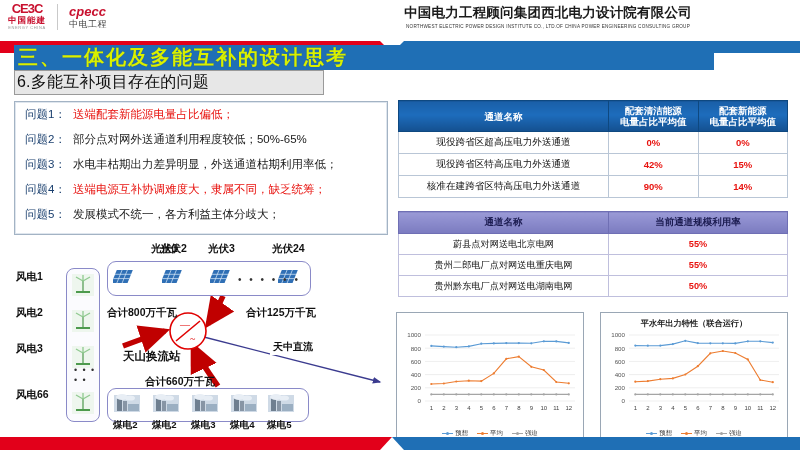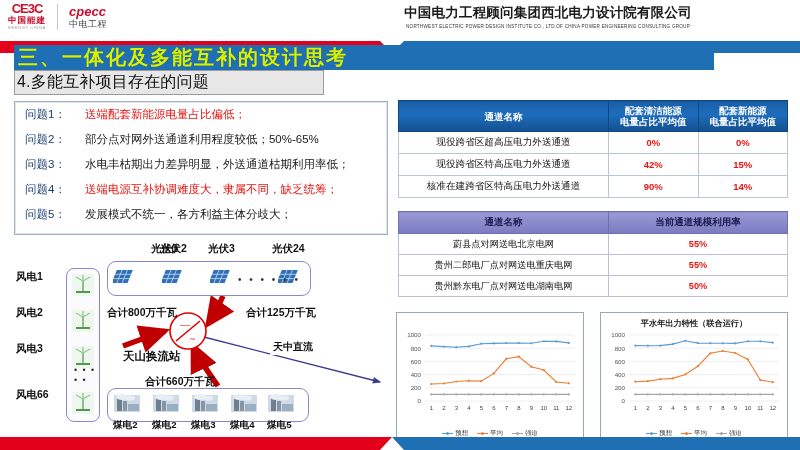--- a/index.html
+++ b/index.html
@@ -36,21 +36,21 @@
   .title-bar{position:absolute;left:14px;top:45px;width:700px;height:25px;background:#1f6fb5;}
   .title-txt{position:absolute;left:18px;top:44px;font-size:20px;font-weight:bold;color:#d9f000;letter-spacing:2px;line-height:26px;text-shadow:0 0 1px rgba(0,0,0,.3);}
 
   .subtitle-box{position:absolute;left:14px;top:70px;width:308px;height:23px;background:#e7e7e7;border:1px solid #9a9a9a;}
   .subtitle-txt{position:absolute;left:17px;top:71px;font-size:16px;color:#111;line-height:22px;letter-spacing:.2px;}
 
   
   .prob{position:absolute;left:14px;top:101px;width:372px;height:132px;background:#fff;border:1px solid #a3b3c4;box-shadow:0 0 0 1px #dfe6ee inset;}
   .prob-row{display:flex;align-items:baseline;font-size:11.5px;color:#1a1a1a;line-height:25px;padding-left:10px;}
   .prob-lab{color:#1a3f6e;margin-right:7px;white-space:nowrap;}
-  .prob-txt{white-space:nowrap;margin-left:12px;}
+  .prob-txt{white-space:nowrap;}
   .red{color:#e8130f;}
 
   
   .tbl{position:absolute;border-collapse:collapse;background:#fff;}
   #tbl1{left:398px;top:100px;width:390px;}
   #tbl1 th{background:linear-gradient(180deg,#1a5fa8 0%,#1d6cbc 45%,#14508f 100%);color:#fff;font-size:9.5px;font-weight:bold;padding:4px 2px;line-height:11px;border:1px solid #0e4880;}
   #tbl1 td{font-size:9.5px;color:#111;text-align:center;padding:4px 2px;border:1px solid #b9c6d6;}
   #tbl1 td.name{font-size:9.6px;}
   #tbl1 td.val{color:#e8130f;font-weight:bold;font-size:9.5px;}
 
@@ -122,21 +122,21 @@
   </div>
 
   <div class="band band-red"></div>
   <div class="band band-blue"></div>
   <div class="band-notch"></div>
 
   <div class="title-bar"></div>
   <div class="title-txt">三、一体化及多能互补的设计思考</div>
 
   <div class="subtitle-box"></div>
-  <div class="subtitle-txt">4.多能互补项目存在的问题</div>
+  <div class="subtitle-txt">6.多能互补项目存在的问题</div>
 
   <div class="prob" id="problems">
       <div class="prob-row">
         <span class="prob-lab">问题1：</span>
         <span class="prob-txt red">送端配套新能源电量占比偏低；</span>
       </div>
       <div class="prob-row">
         <span class="prob-lab">问题2：</span>
         <span class="prob-txt">部分点对网外送通道利用程度较低；50%-65%</span>
       </div>

